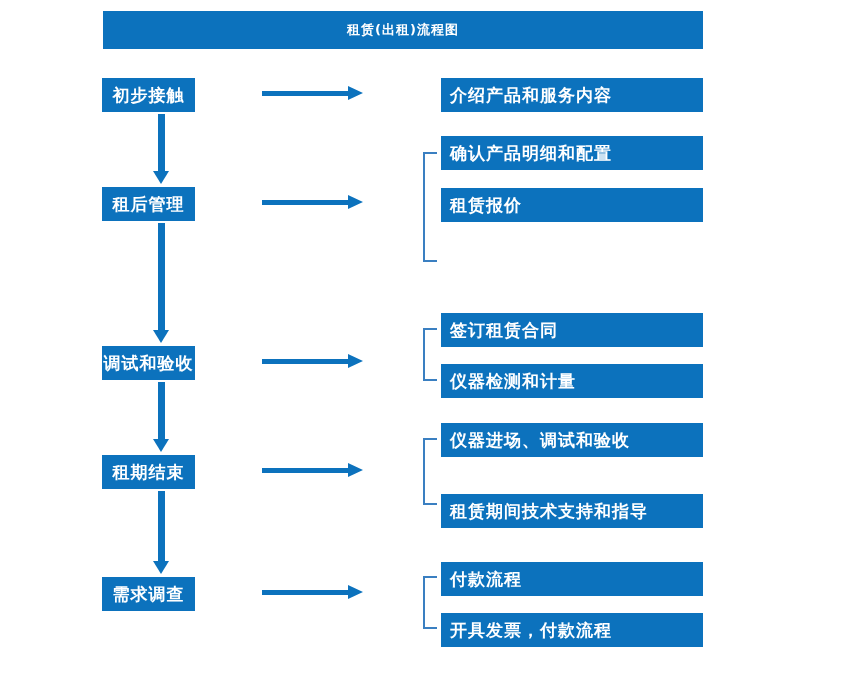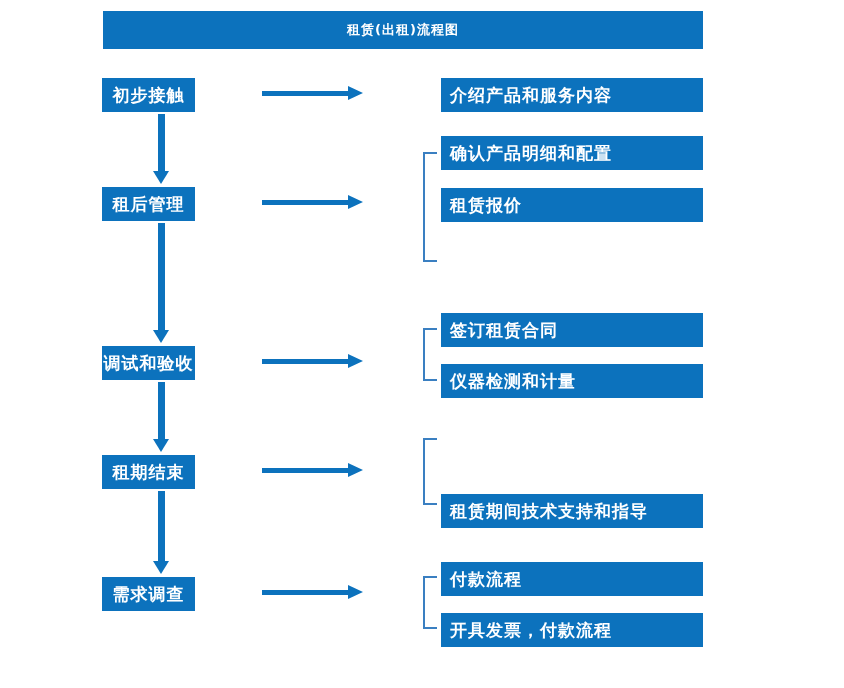--- a/index.html
+++ b/index.html
@@ -131,20 +131,21 @@
   <div class="box box-stage" style="top:187px">租后管理</div>
   <div class="box box-stage" style="top:346px">调试和验收</div>
   <div class="box box-stage" style="top:455px">租期结束</div>
   <div class="box box-stage" style="top:577px">需求调查</div>
 
   <div class="box box-detail" style="top:78px">介绍产品和服务内容</div>
   <div class="box box-detail" style="top:136px">确认产品明细和配置</div>
   <div class="box box-detail" style="top:188px">租赁报价</div>
   <div class="box box-detail" style="top:313px">签订租赁合同</div>
   <div class="box box-detail" style="top:364px">仪器检测和计量</div>
+  <div class="box box-detail" style="top:423px">仪器进场、调试和验收</div>
   <div class="box box-detail" style="top:494px">租赁期间技术支持和指导</div>
   <div class="box box-detail" style="top:562px">付款流程</div>
   <div class="box box-detail" style="top:613px">开具发票，付款流程</div>
 
   <div class="arrow-h" style="top:86px">
     <span class="shaft"></span>
     <span class="head"></span>
   </div>
   <div class="arrow-h" style="top:195px">
     <span class="shaft"></span>

